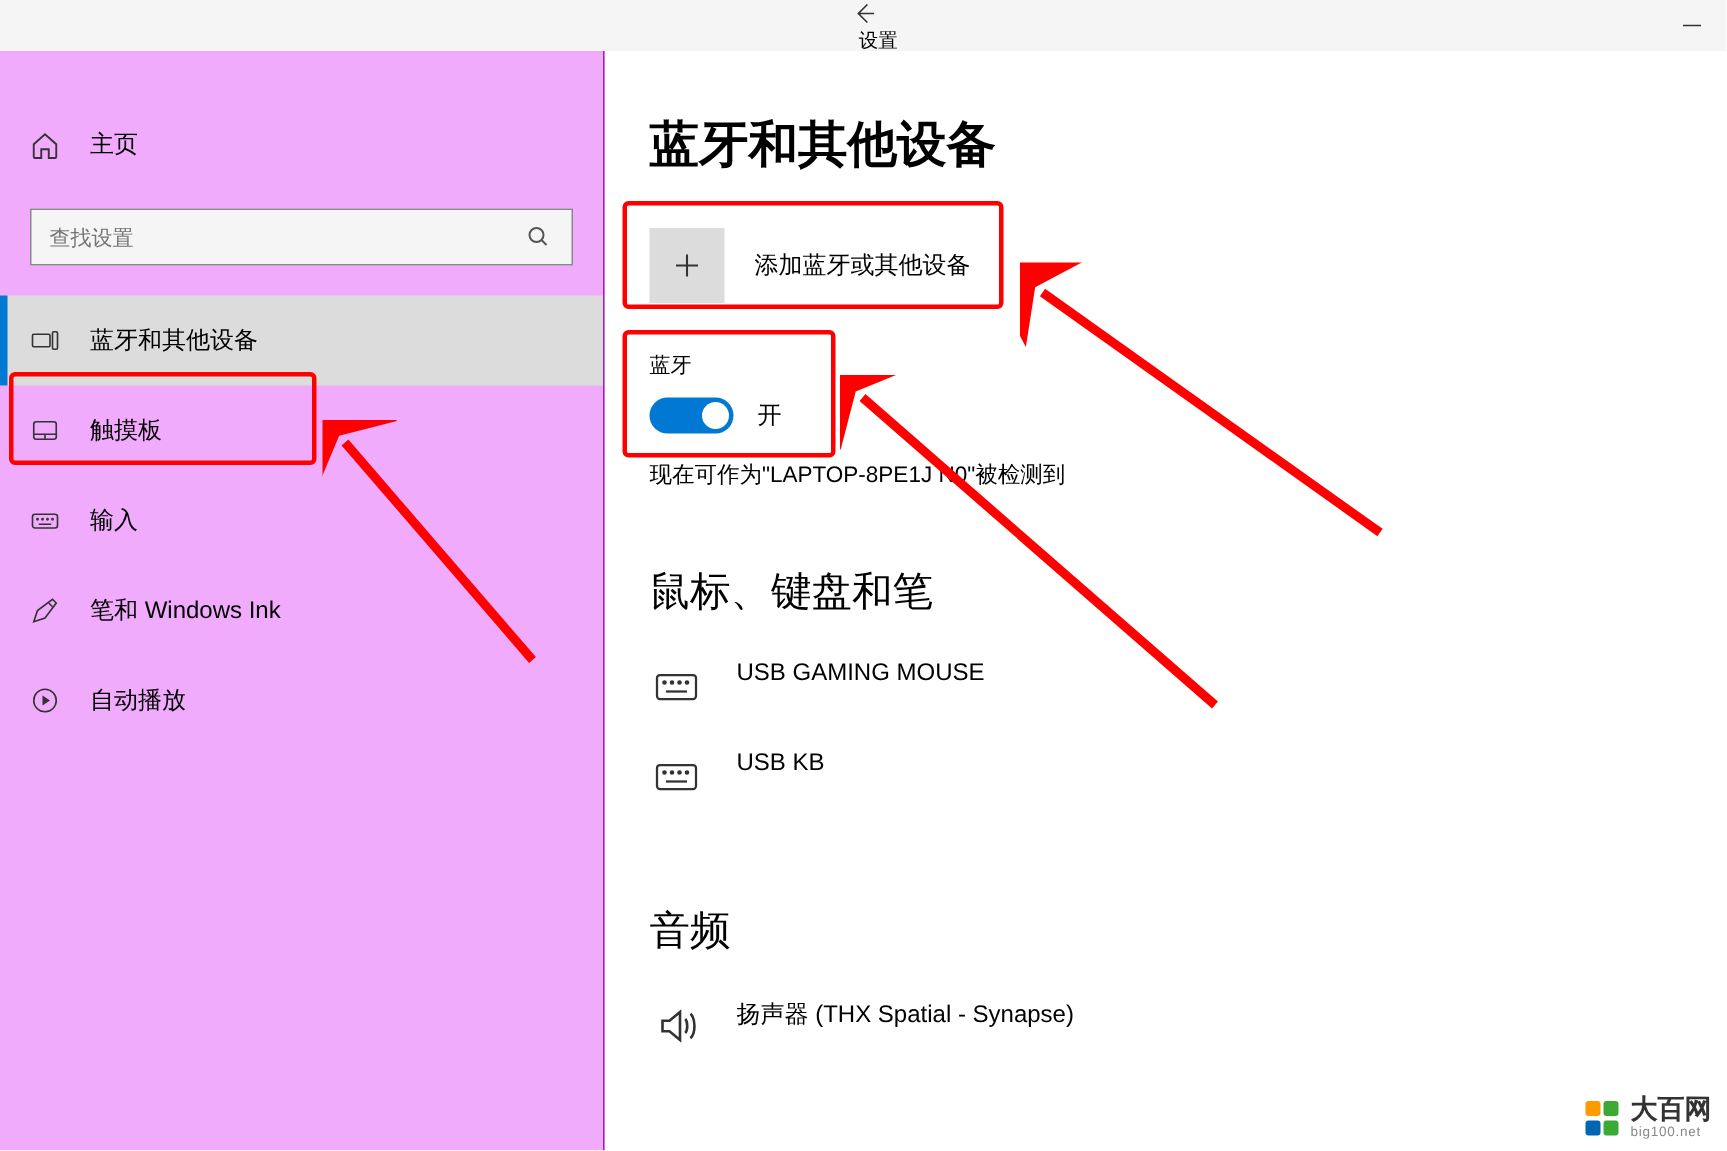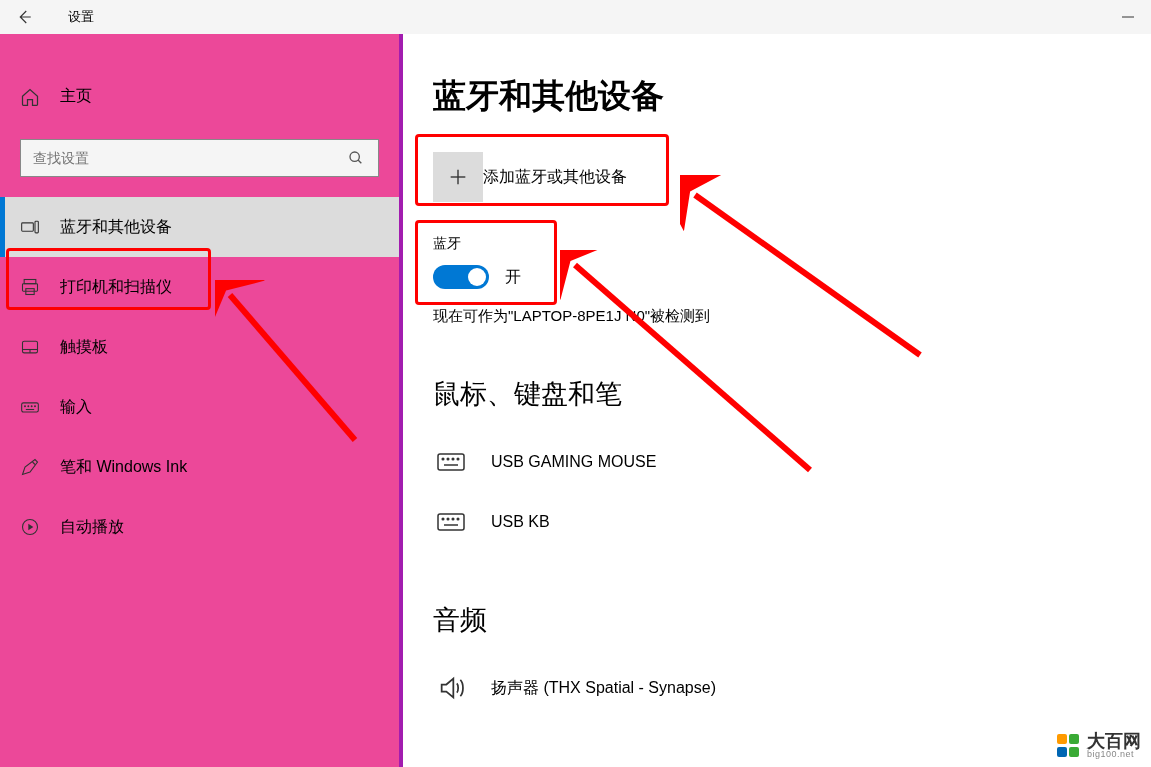--- a/index.html
+++ b/index.html
@@ -10,39 +10,40 @@
       height: 767px;
       position: relative;
       overflow: hidden;
     }
     .titlebar {
       height: 34px;
       display: flex;
       align-items: center;
       position: relative;
       background: #f5f5f5;
+      flex-direction: column;
     }
     .back-btn {
       width: 48px; height: 34px;
       display: flex; align-items: center; justify-content: center;
       cursor: pointer;
     }
     .title-text { font-size: 13px; padding-left: 20px; }
     .minimize-btn {
       position: absolute; right: 0; top: 0;
       width: 46px; height: 34px;
       display: flex; align-items: center; justify-content: center;
       cursor: pointer;
     }
     .container { display: flex; height: calc(100% - 34px); }
     .sidebar {
       width: 403px;
-      background: #ec4899;
+      background: #f0abfc;
       padding-top: 40px;
-      border-right: 4px solid #a21caf;
+      border-right: 1px solid #a21caf;
       position: relative;
     }
     .sidebar-home {
       display: flex; align-items: center;
       padding: 12px 20px;
       cursor: pointer; font-size: 16px;
       gap: 20px;
     }
     .search-box {
       margin: 20px 20px 20px 20px;
@@ -87,21 +88,21 @@
     .main {
       flex: 1; padding: 40px 0 0 30px;
       position: relative;
     }
     .page-heading {
       font-size: 33px; font-weight: 600;
       margin-bottom: 30px;
     }
     .add-device-btn {
       display: flex; align-items: center;
-      cursor: pointer;
+      gap: 20px; cursor: pointer;
       margin-bottom: 30px;
       height: 56px;
     }
     .plus-box {
       width: 50px; height: 50px;
       background: #dcdcdc;
       display: flex; align-items: center; justify-content: center;
     }
     .add-text { font-size: 16px; }
     .section-label { font-size: 14px; margin-bottom: 12px; }
@@ -112,21 +113,21 @@
     }
     .toggle::after {
       content: ""; position: absolute;
       right: 3px; top: 3px; width: 18px; height: 18px;
       border-radius: 50%; background: #fff;
     }
     .toggle-label { font-size: 16px; }
     .discover-text { font-size: 15px; margin-bottom: 50px; }
     .category-heading { font-size: 27px; font-weight: 400; margin-bottom: 20px; margin-top: 20px;}
     .device-item {
-      display: flex; align-items: center; gap: 22px;
+      display: flex; gap: 22px;
       padding: 8px 0; cursor: pointer;
       height: 60px;
     }
     .device-icon-box {
       width: 36px; height: 36px;
       display: flex; align-items: center; justify-content: center;
     }
     .device-name { font-size: 16px; }
     
     .hl-box1 {
@@ -142,21 +143,21 @@
     .arrow { position: absolute; pointer-events: none; z-index: 20;}
     
     .watermark {
       position: absolute; right: 10px; bottom: 8px;
       display: flex; align-items: center; gap: 6px;
       font-family: sans-serif;
     }
     .wm-logo { display:flex; flex-wrap:wrap; width:24px; height:24px; gap:2px;}
     .wm-sq { width:10px; height:10px; border-radius:2px;}
     .wm-text { display:flex; flex-direction:column; line-height:1;}
-    .wm-big { font-size:18px; font-weight:bold; color:#333;}
+    .wm-big { font-size:18px; font-weight:bold; color:#333;font-family:Liberation Mono, monospace;}
     .wm-small{ font-size:9px; color:#888; letter-spacing:0.5px;}
   </style>
 </head>
 <body>
 
 <div class="titlebar">
   <div class="back-btn">
     <svg width="18" height="18" viewBox="0 0 24 24" fill="none" stroke="#333" stroke-width="1.5">
         <path d="M15 4l-8 8 8 8M7 12h14"></path>
       </svg>
@@ -190,30 +191,20 @@
     </div>
 
     <div class="sidebar-item active">
       <span class="sidebar-icon">
         <svg width="20" height="20" viewBox="0 0 24 24" fill="none" stroke="#333" stroke-width="1.3">
             <rect x="2" y="7" width="14" height="10" rx="1"></rect>
             <rect x="18" y="5" width="4" height="14" rx="1"></rect>
           </svg>
       </span>
       <span>蓝牙和其他设备</span>
-    </div>
-    <div class="sidebar-item">
-      <span class="sidebar-icon">
-        <svg width="20" height="20" viewBox="0 0 24 24" fill="none" stroke="#333" stroke-width="1.3">
-            <rect x="5" y="3" width="14" height="5"></rect>
-            <rect x="3" y="8" width="18" height="9" rx="1"></rect>
-            <rect x="7" y="14" width="10" height="7"></rect>
-          </svg>
-      </span>
-      <span>打印机和扫描仪</span>
     </div>
     <div class="sidebar-item">
       <span class="sidebar-icon">
         <svg width="20" height="20" viewBox="0 0 24 24" fill="none" stroke="#333" stroke-width="1.3">
             <rect x="3" y="5" width="18" height="14" rx="2"></rect>
             <line x1="3" y1="15" x2="21" y2="15"></line>
             <line x1="12" y1="15" x2="12" y2="19"></line>
           </svg>
       </span>
       <span>触摸板</span>

